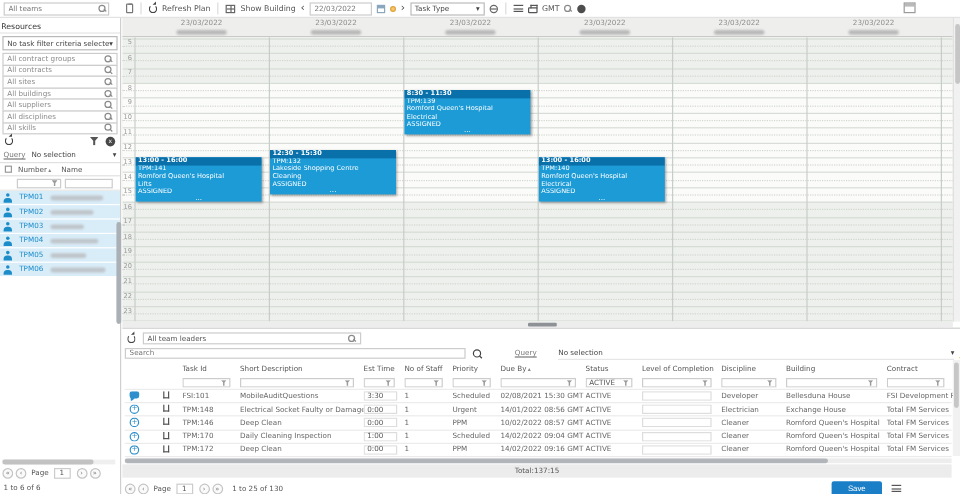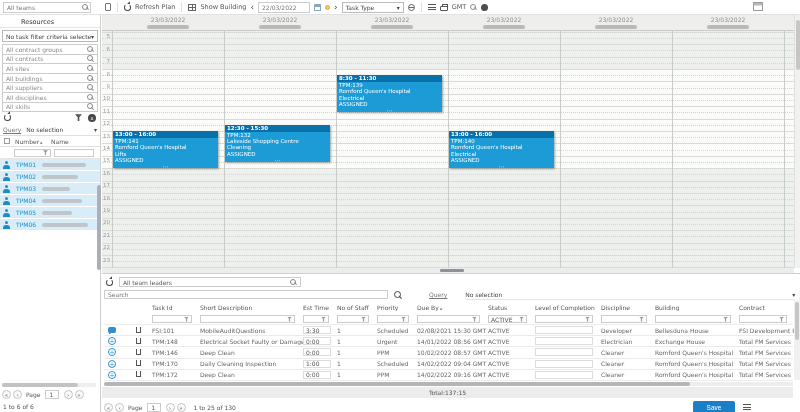--- a/index.html
+++ b/index.html
@@ -48,21 +48,21 @@
 
 
 .toolbar{position:absolute;left:0;top:0;width:800px;height:15px;background:#fff;border-bottom:1px solid #e2e2e2;display:flex;align-items:center;gap:4px;padding:0 3px;font-size:6.5px;color:#555;}
 .tb-input{border:1px solid #ccc;height:11px;font-size:6px;color:#777;padding:0 3px;background:#fff;}
 .input-wrap{position:relative;display:inline-flex;align-items:center;}
 .input-wrap .mag{position:absolute;right:2px;}
 .tb-drop{border:1px solid #bbb;height:11px;display:inline-flex;align-items:center;justify-content:space-between;padding:0 3px;width:62px;font-size:6px;color:#444;}
 
 
 .left-panel{position:absolute;left:0;top:15px;width:101px;height:397px;background:#fff;border-right:1px solid #cfcfcf;font-size:6px;}
-.res-title{height:13px;padding:3px 21px 0;color:#333;font-size:6.5px;border-bottom:1px solid #e4e4e4;}
+.res-title{height:13px;padding:3px 1px 0;color:#333;font-size:6.5px;border-bottom:1px solid #e4e4e4;}
 .res-drop{margin:2px;border:1px solid #b9b9b9;height:12px;display:flex;align-items:center;justify-content:space-between;padding:0 3px;color:#444;}
 .res-field{margin:0 2px -1px;border:1px solid #ccc;height:10.6px;display:flex;align-items:center;justify-content:space-between;padding:0 3px;color:#8a8a8a;background:#fff;}
 .res-icons{height:13px;display:flex;align-items:center;padding:0 4px;gap:6px;}
 .res-query{height:11px;display:flex;align-items:center;padding:0 3px;gap:5px;color:#444;}
 .res-query .qlbl{color:#777;text-decoration:underline;}
 .res-thead{height:12px;display:flex;align-items:center;border-top:1px solid #e0e0e0;border-bottom:1px solid #e0e0e0;color:#555;}
 .cbox{width:6px;height:6px;border:1px solid #9a9a9a;margin-left:4px;flex:0 0 auto;background:#fff;}
 .res-tfilter{height:12px;position:relative;border-bottom:1px solid #e6e6e6;}
 .fbox{position:absolute;top:1.5px;height:8px;border:1px solid #ccc;background:#fff;display:flex;align-items:center;justify-content:flex-end;padding:0 2px;}
 .res-row{height:11px;margin-bottom:1px;background:#d9edf9;display:flex;align-items:center;cursor:pointer;}

